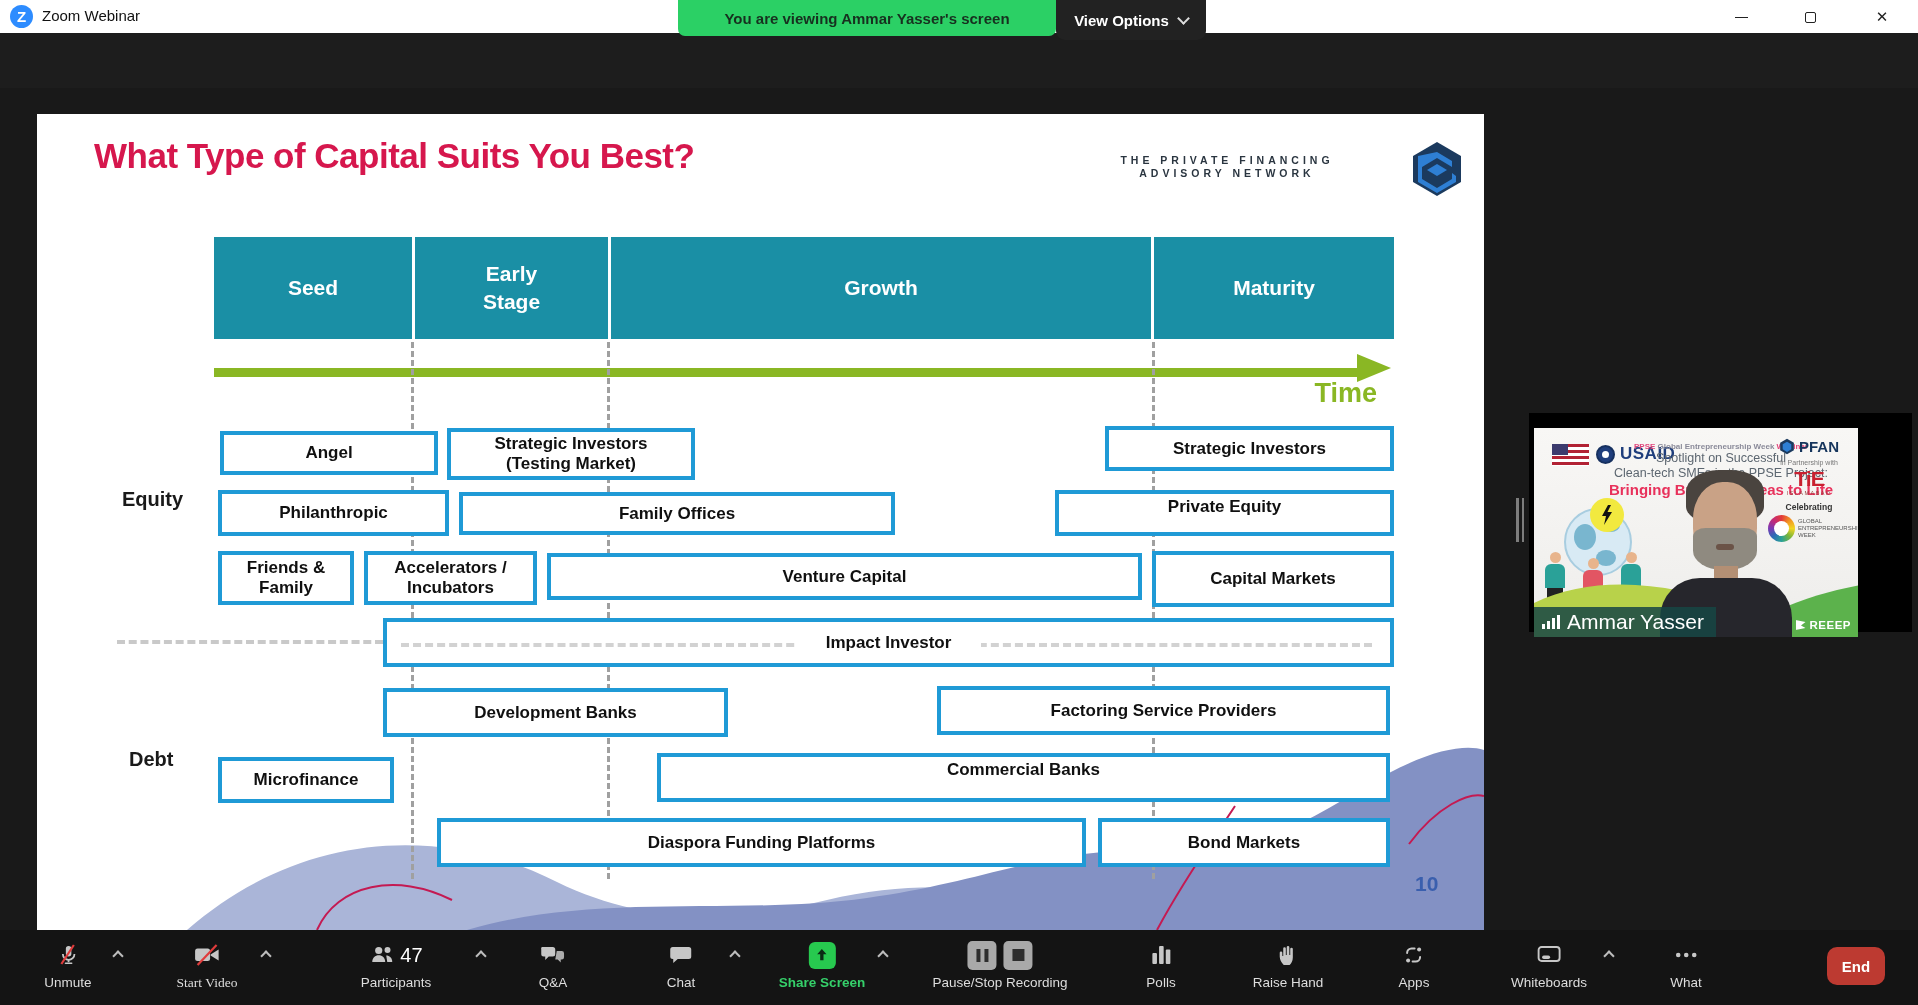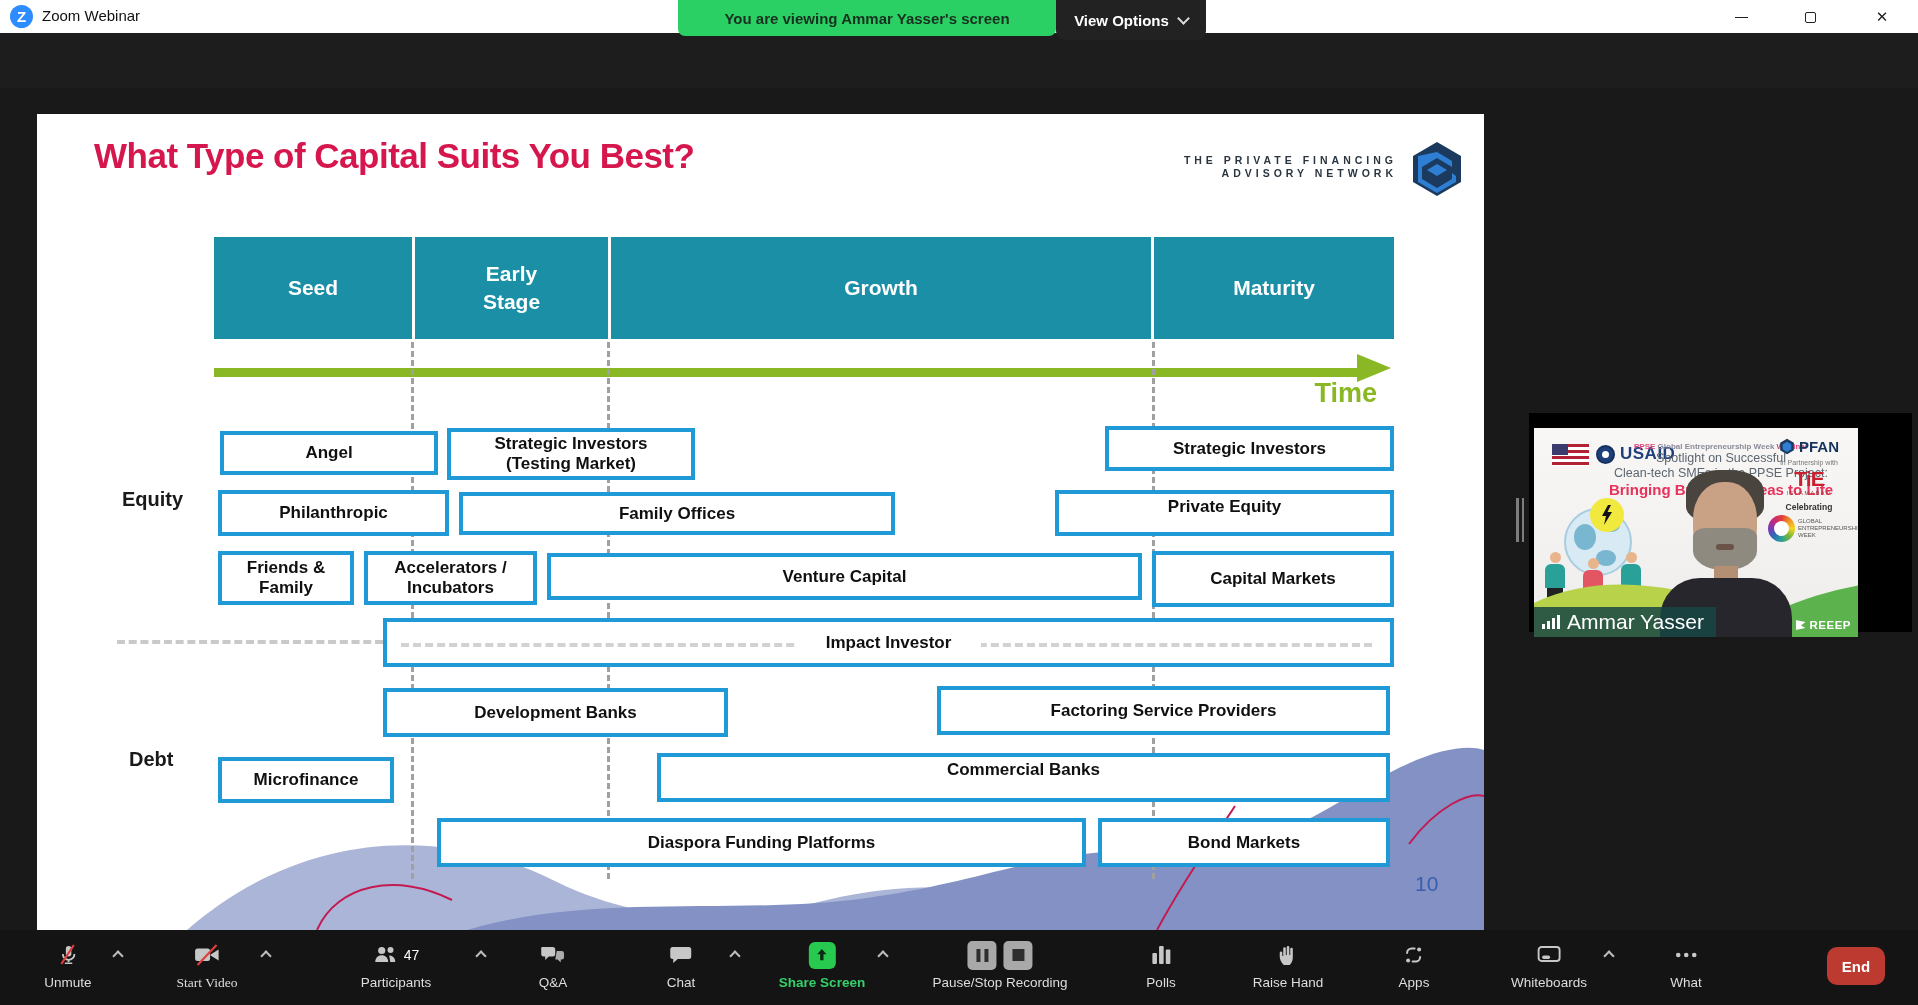--- a/index.html
+++ b/index.html
@@ -36,36 +36,36 @@
   .subbtn{top:46px;height:36px;background:#2b2b2b;border-radius:8px;color:#fff;font-size:15px;
     display:flex;align-items:center;justify-content:center;gap:7px;}
   #signin-btn{left:1743px;width:72px;}
   #view-btn{left:1826px;width:72px;}
   #view-glyph{width:10px;height:13px;background:#e8e8e8;border-radius:2px;position:relative;}
   #view-glyph:after{content:"";position:absolute;right:-5px;top:5px;width:3px;height:3px;background:#e8e8e8;border-radius:50%;}
 
   
   #slide{left:37px;top:114px;width:1447px;height:816px;background:#fff;z-index:5;overflow:hidden;}
   #slide-title{left:57px;top:22px;width:760px;font-size:35px;font-weight:bold;color:#d6174d;letter-spacing:-0.5px;}
-  #pfan-lines{left:1020px;top:40px;width:340px;text-align:right;color:#2a3540;font-size:10.5px;letter-spacing:4px;line-height:13px;font-weight:bold;}
+  #pfan-lines{left:1020px;top:40px;width:340px;text-align:center;color:#2a3540;font-size:10.5px;letter-spacing:4px;line-height:13px;font-weight:bold;}
   #pfan-hex{left:1372px;top:26px;}
   .stage{top:123px;height:102px;background:#1a8fa5;color:#fff;font-weight:bold;font-size:21px;
     display:flex;align-items:center;justify-content:center;text-align:center;white-space:pre-line;line-height:28px;}
   .vdash{top:228px;height:537px;width:0;border-left:3px dashed #a0a0a0;z-index:2;}
   #time-line{left:177px;top:254px;width:1146px;height:9px;background:#8ab724;z-index:1;}
   #time-head{left:1320px;top:240px;width:0;height:0;border-top:14px solid transparent;border-bottom:14px solid transparent;border-left:34px solid #8ab724;z-index:1;}
   #time-label{left:1230px;top:264px;width:110px;text-align:right;font-size:27px;font-weight:bold;color:#8ab724;}
   .rowlab{font-size:20px;font-weight:bold;color:#1a1a1a;z-index:3;}
   .dbox{background:#fff;border:4px solid #1f9ad6;color:#101010;font-weight:bold;font-size:17px;
     display:flex;align-items:center;justify-content:center;text-align:center;white-space:pre-line;line-height:20px;z-index:3;}
   .dbox.top{align-items:flex-start;padding-top:3px;}
   #hdash-left{left:80px;top:526px;width:266px;border-top:4px dashed #c9c9c9;z-index:2;}
   #impact-inner-dash{position:absolute;left:14px;right:18px;top:50%;border-top:4px dashed #d2d2d2;}
   #impact-label{position:relative;background:#fff;padding:0 30px;z-index:1;}
-  #page-num{left:1378px;top:758px;font-size:21px;font-weight:normal;color:#3a5fae;z-index:3;}
+  #page-num{left:1378px;top:758px;font-size:21px;font-weight:bold;color:#3a5fae;z-index:3;}
   #wave-svg{left:0;top:580px;z-index:1;}
 
   
   #video-panel{left:1529px;top:413px;width:383px;height:219px;background:#000;z-index:10;}
   #drag-handle{left:1516px;top:498px;width:9px;height:44px;display:flex;gap:3px;z-index:11;}
   #drag-handle i{display:block;width:2.5px;height:44px;background:#7d7d7d;}
   #video-inner{left:5px;top:15px;width:324px;height:209px;background:linear-gradient(#f8f7f5,#eeedeb);overflow:hidden;position:absolute;}
   #us-flag{left:18px;top:16px;width:37px;height:22px;background:repeating-linear-gradient(180deg,#b22234 0 3px,#fff 3px 6px);}
   #us-flag:after{content:"";position:absolute;left:0;top:0;width:16px;height:11px;background:#3c3b6e;}
   #usaid-row{left:62px;top:16px;display:flex;align-items:center;gap:5px;}
@@ -124,21 +124,21 @@
   .tb-chev{position:absolute;top:22px;width:8px;height:8px;border-top:2px solid #bdbdbd;border-left:2px solid #bdbdbd;transform:rotate(45deg);}
   .iconsvg{fill:#c7c7c7;}
   #share-iconbox{width:27px;height:27px;background:#27c94f;border-radius:6px;display:flex;align-items:center;justify-content:center;}
   #share-label{color:#35d06a;font-weight:bold;}
   .recbox{width:29px;height:29px;background:#a9a9a9;border-radius:5px;display:flex;align-items:center;justify-content:center;}
   .recbox .pbars{display:flex;gap:4px;}
   .recbox .pbars i{display:block;width:4px;height:13px;background:#2e2e2e;}
   .recbox .sq{width:12px;height:12px;background:#2e2e2e;}
   #end-btn{position:absolute;left:1827px;top:17px;width:58px;height:38px;background:#bd3a31;border-radius:10px;color:#fff;
     font-weight:bold;font-size:15px;display:flex;align-items:center;justify-content:center;}
-  #pcount{color:#fff;font-size:14px;margin-left:5px;}
+  #pcount{color:#fff;font-size:20px;margin-left:5px;}
 </style>
 </head>
 <body>
 
 <div id="app">
 
   <div class="abs" id="titlebar">
     <div class="abs" id="zoom-logo">Z</div>
     <div class="abs" id="app-title">Zoom Webinar</div>
     <div class="abs winbtn" id="min-btn">

